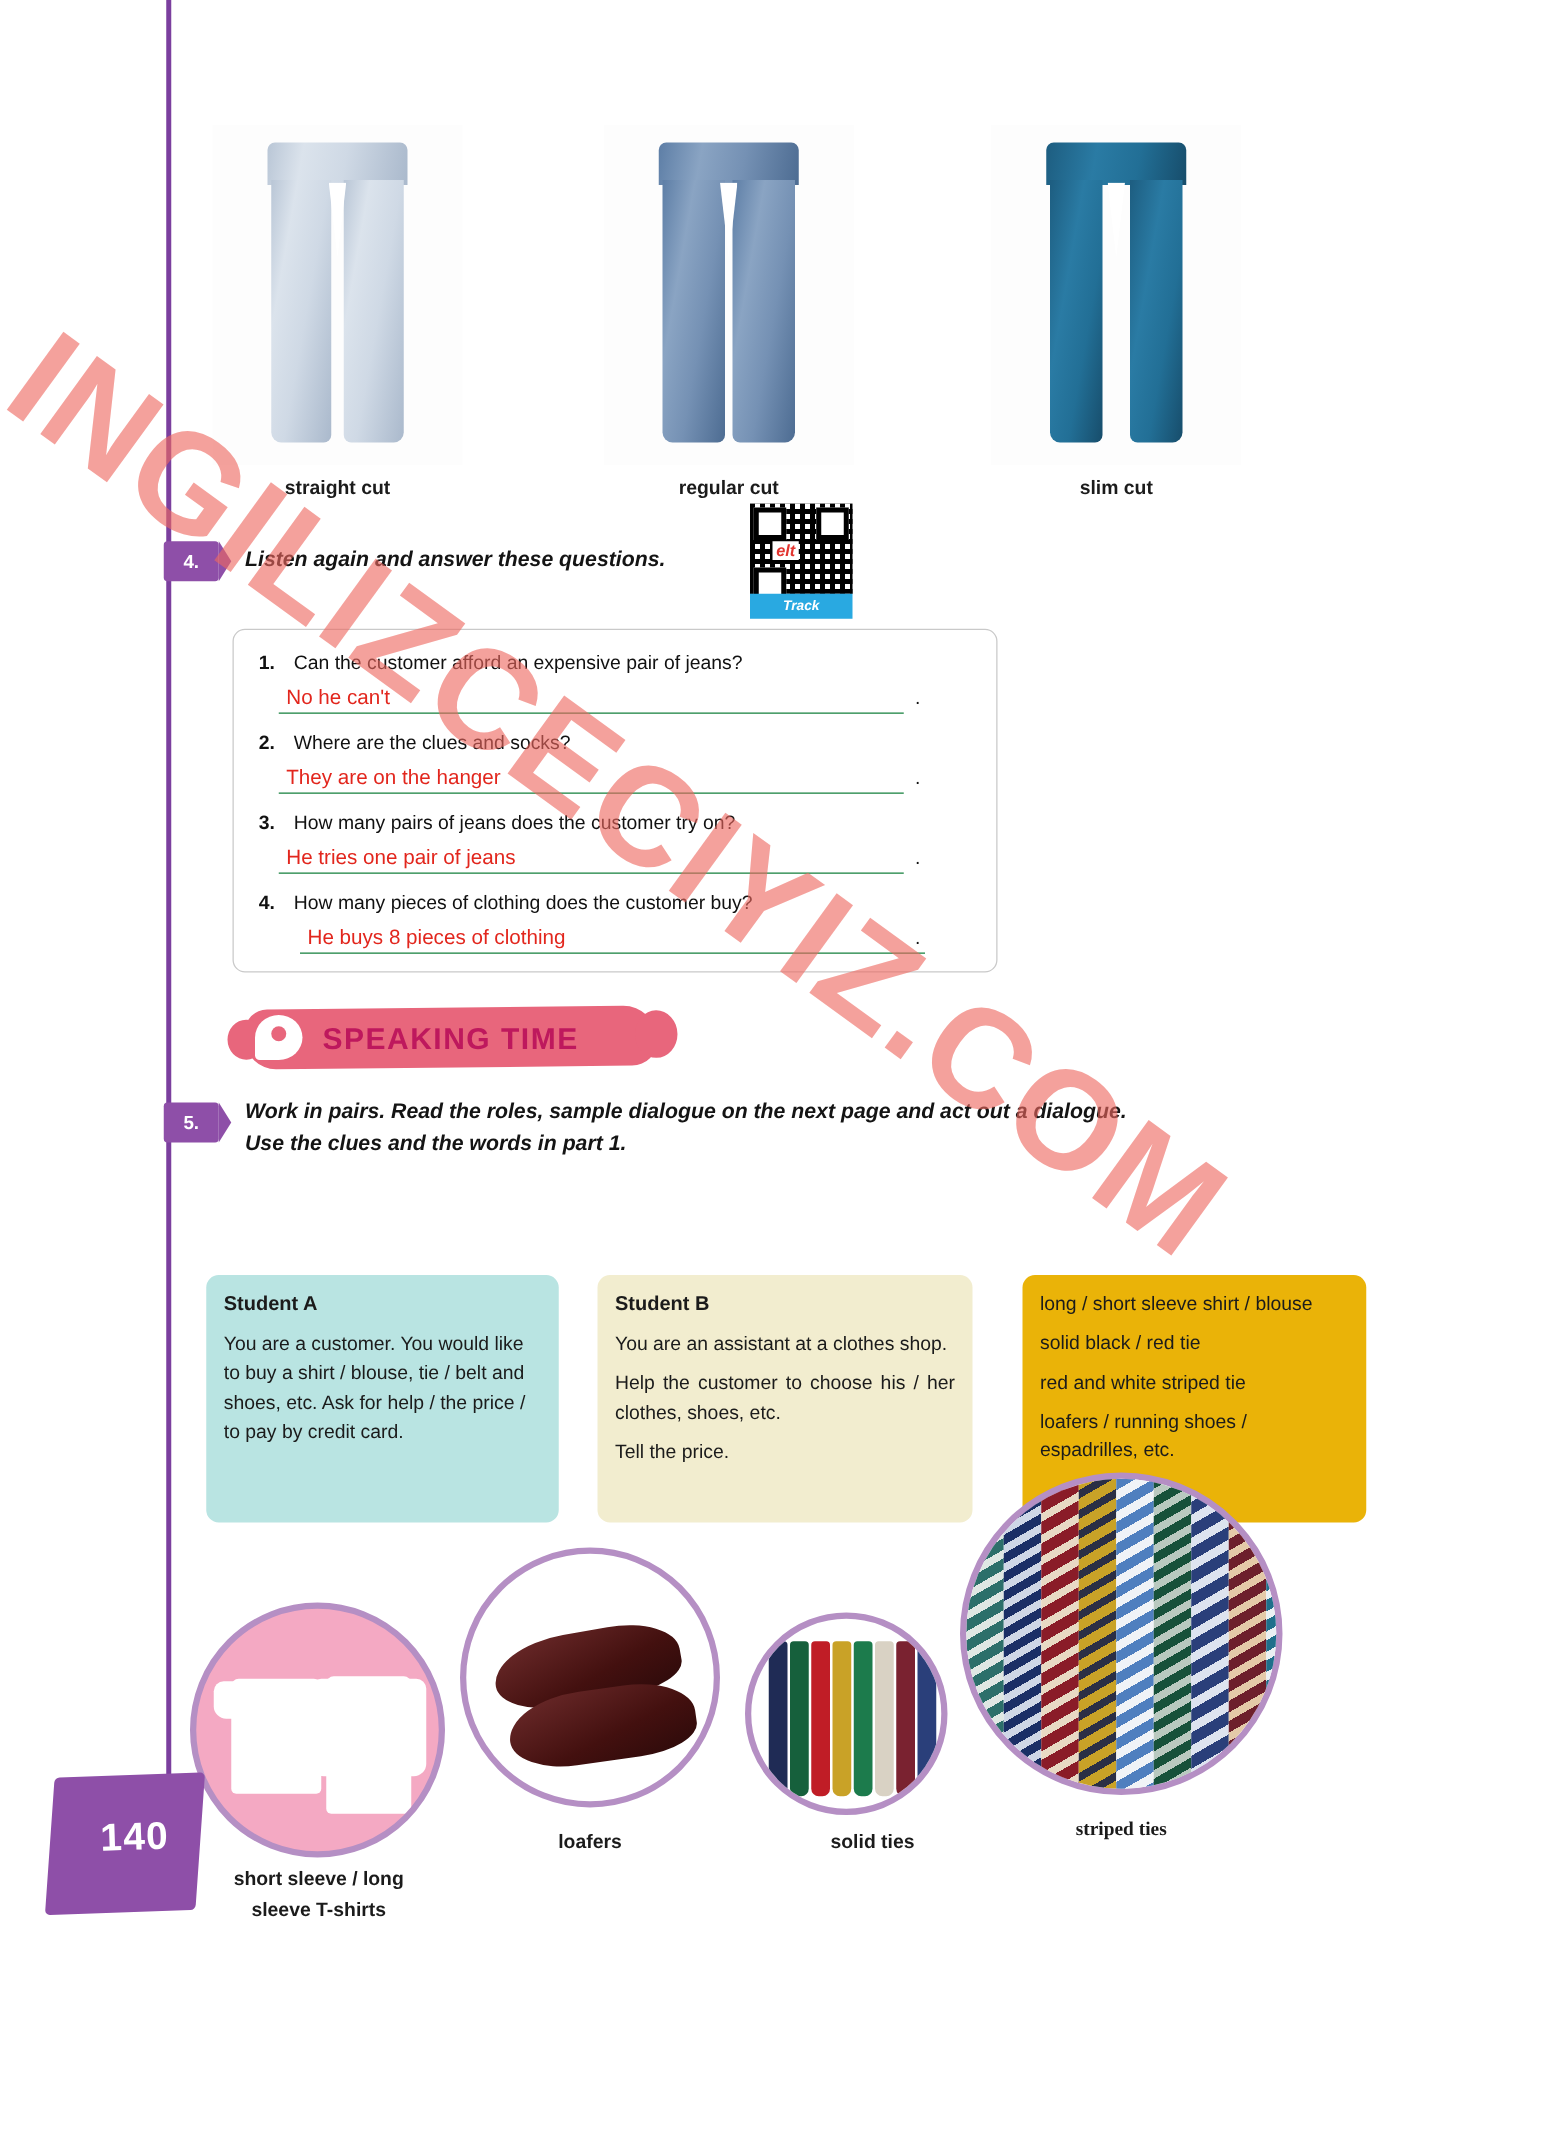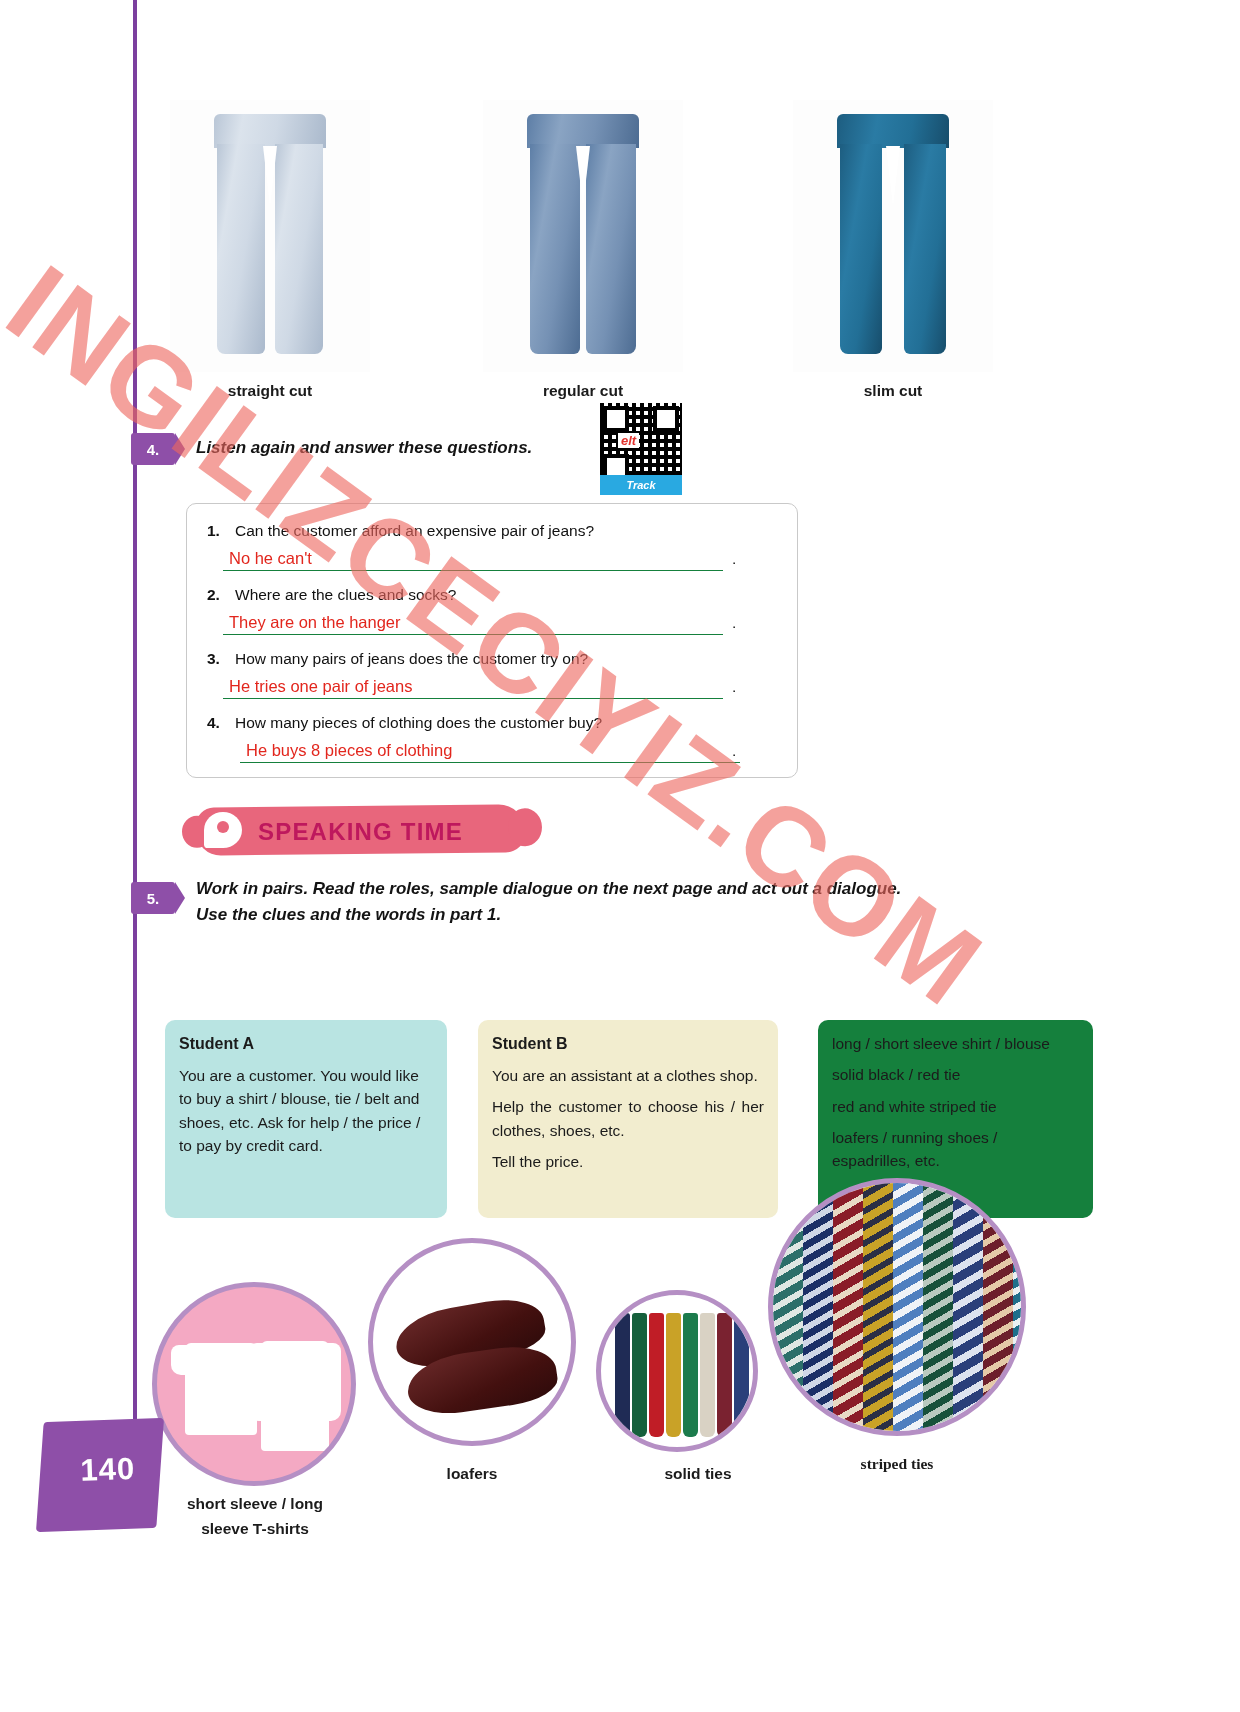--- a/index.html
+++ b/index.html
@@ -322,21 +322,21 @@
   .card .title {
     font-weight: bold;
     font-size: 16px;
     margin-bottom: 8px;
   }
   .card p { margin: 0 0 8px 0; }
   .card p:last-child { margin-bottom: 0; }
 
   .cardA { left: 165px; top: 1020px; width: 282px; height: 198px; background: #b9e4e2; }
   .cardB { left: 478px; top: 1020px; width: 300px; height: 198px; background: #f2edcf; text-align: justify; }
-  .cardC { left: 818px; top: 1020px; width: 275px; height: 198px; background: #15803d; }
+  .cardC { left: 818px; top: 1020px; width: 275px; height: 198px; background: #eab308; }
 
   
   .circ {
     position: absolute;
     border-radius: 50%;
     overflow: hidden;
     border: 5px solid #b58fc4;
     box-sizing: border-box;
   }
   .circ-cap {

